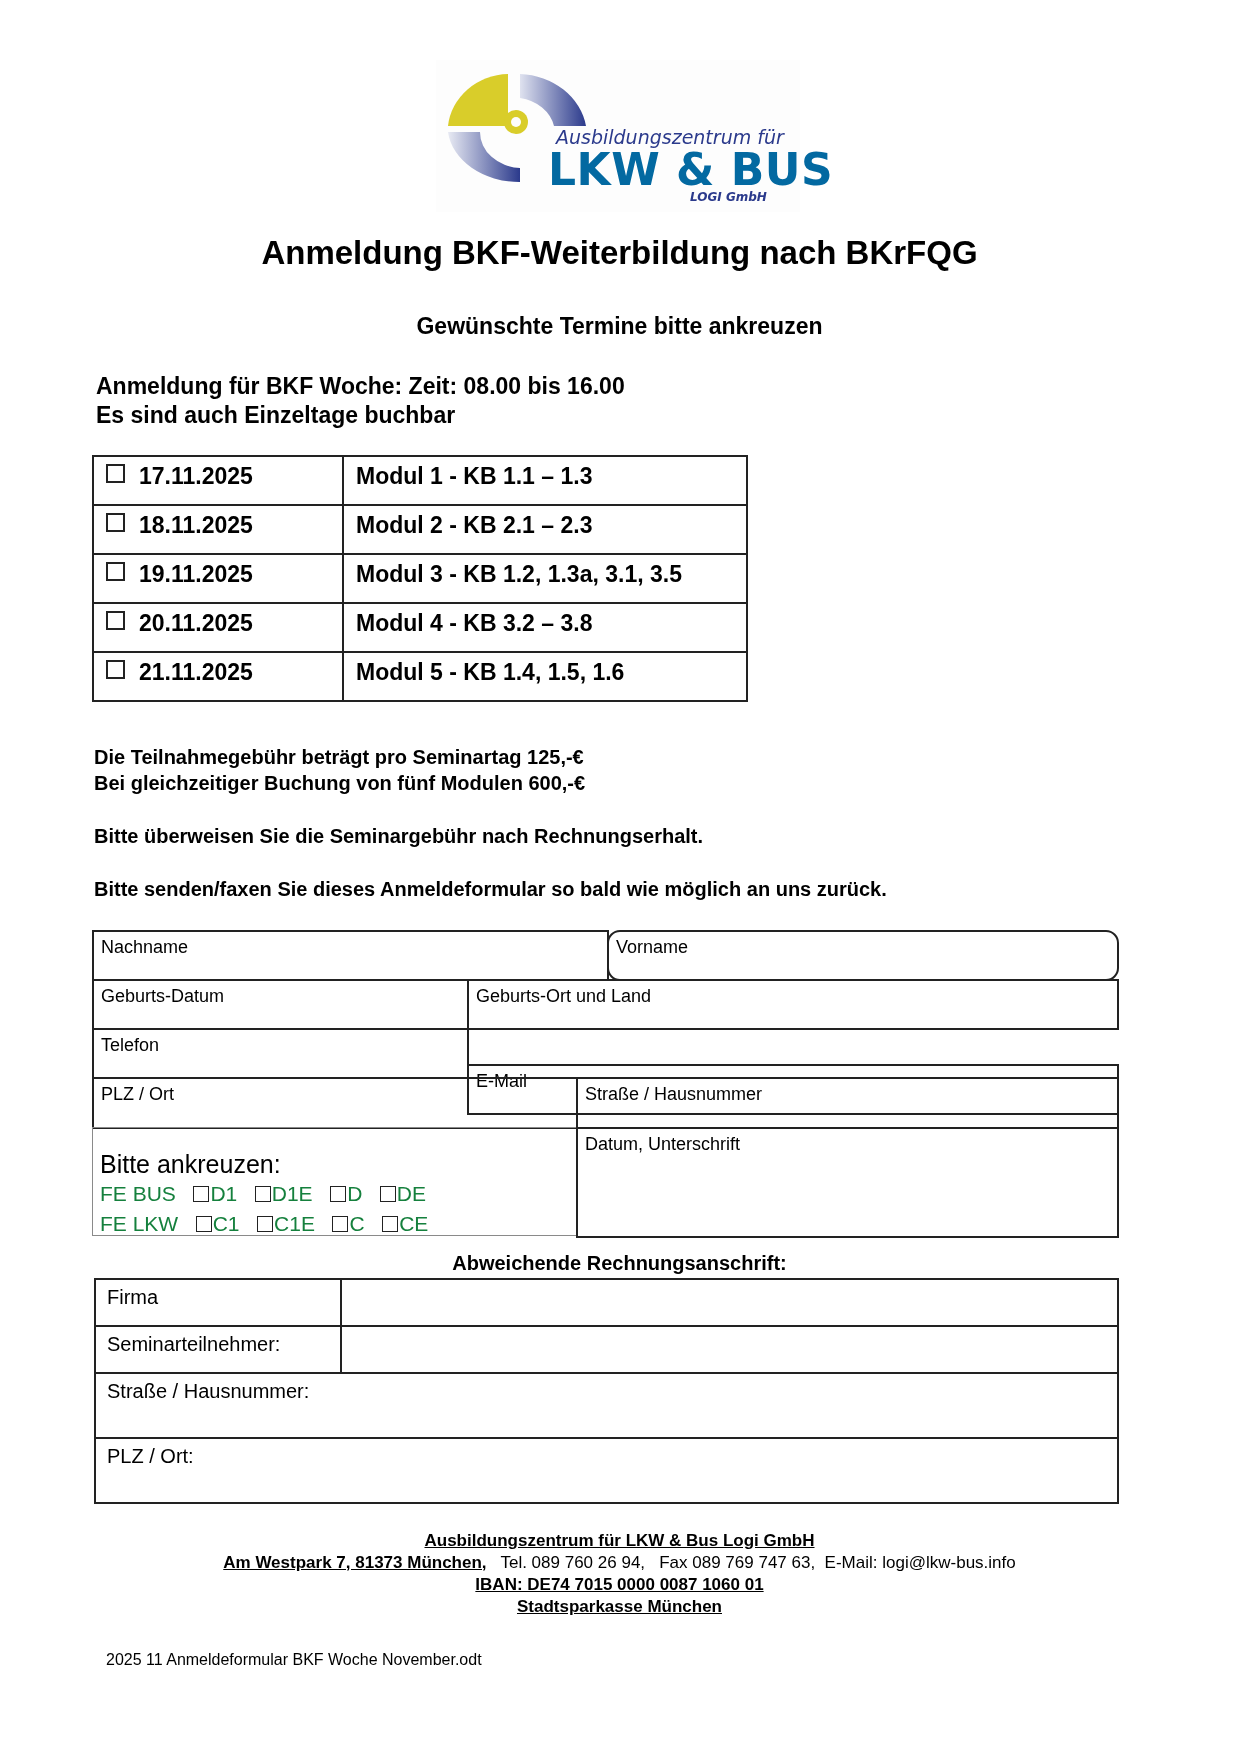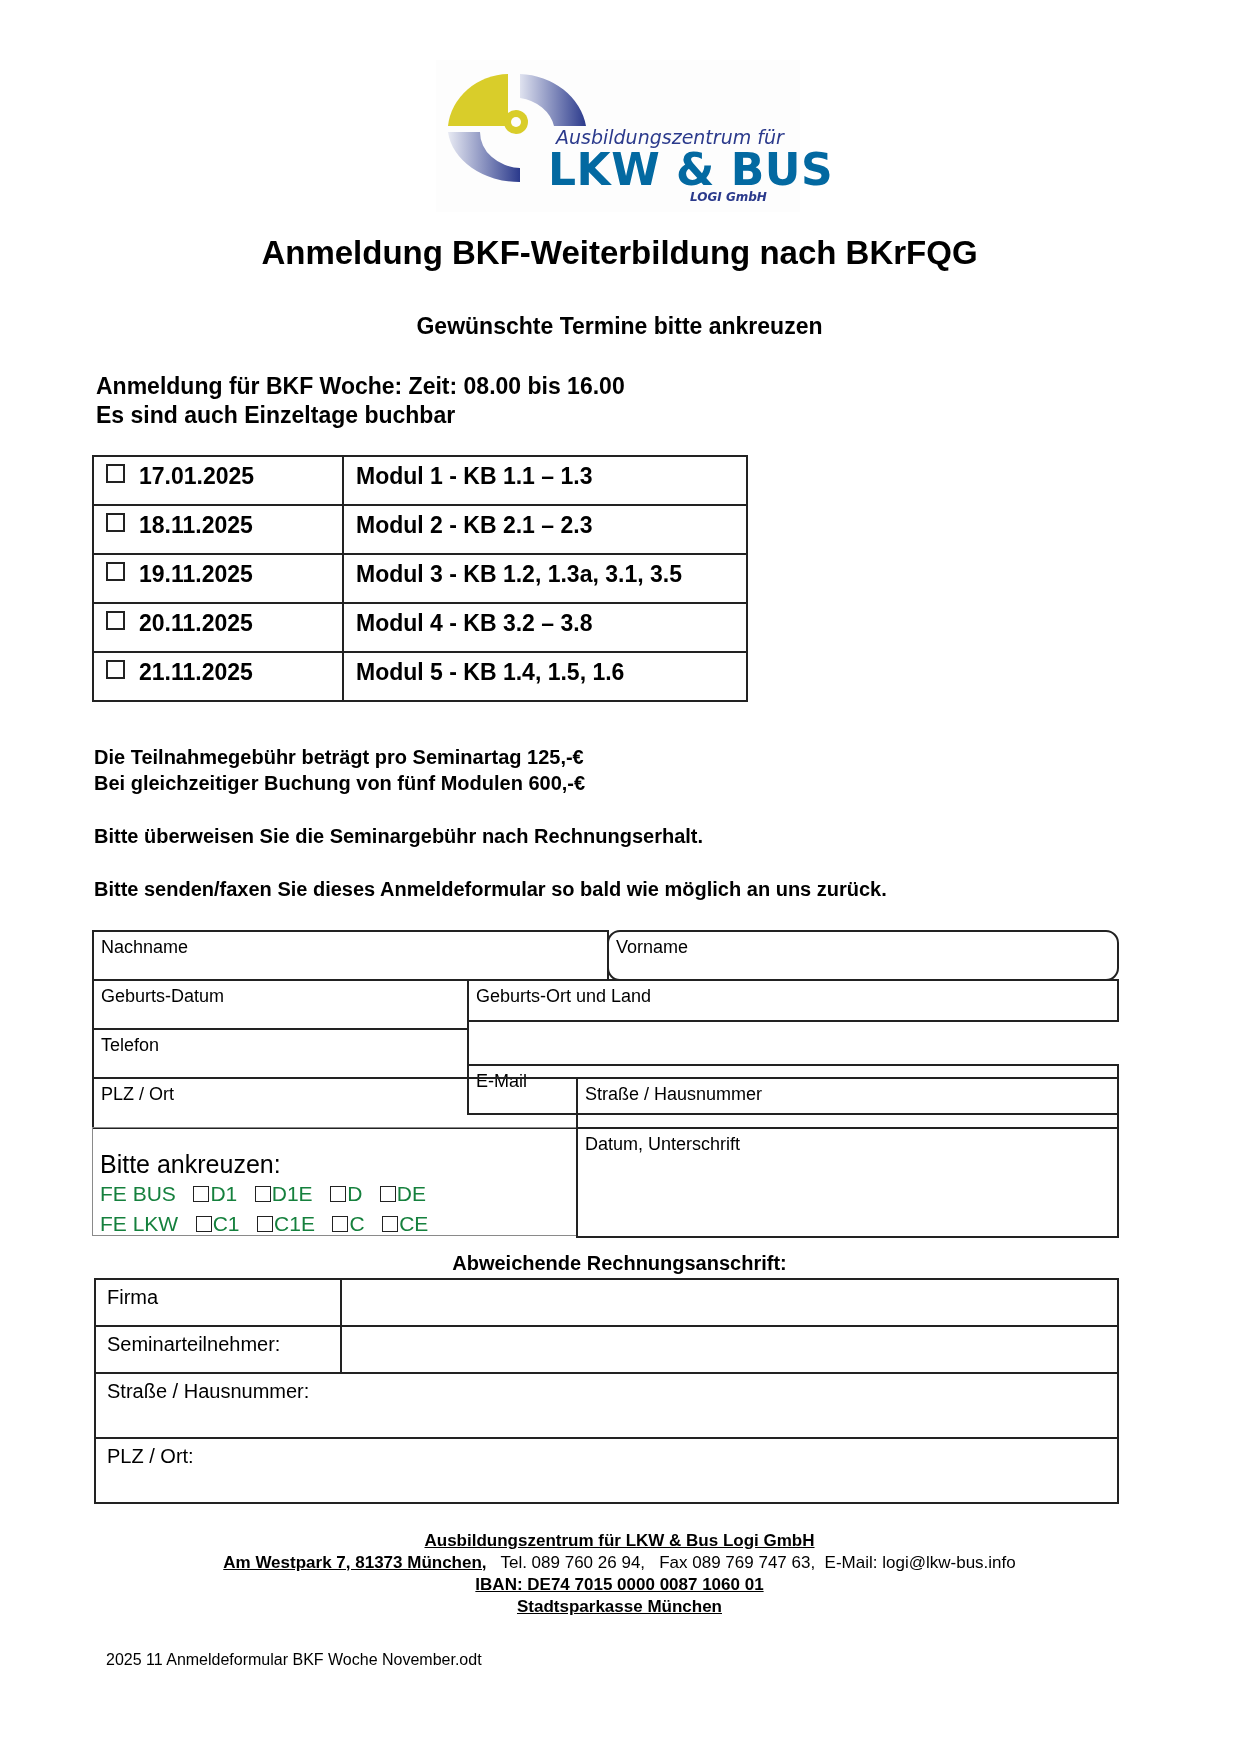--- a/index.html
+++ b/index.html
@@ -65,21 +65,21 @@
 <div class="abs title">Anmeldung BKF-Weiterbildung nach BKrFQG</div>
 <div class="abs subtitle">Gewünschte Termine bitte ankreuzen</div>
 <div class="abs intro">
   <div>Anmeldung für BKF Woche: Zeit: 08.00 bis 16.00</div>
   <div>Es sind auch Einzeltage buchbar</div>
 </div>
 
 <table class="dates">
   <tbody>
       <tr>
-    <td class="c1"><span class="cb"></span><span>17.01.2025</span></td>
+    <td class="c1"><span class="cb"></span><span>17.11.2025</span></td>
     <td>Modul 1 - KB 1.1 – 1.3</td>
   </tr>
   <tr>
     <td class="c1"><span class="cb"></span><span>18.11.2025</span></td>
     <td>Modul 2 - KB 2.1 – 2.3</td>
   </tr>
   <tr>
     <td class="c1"><span class="cb"></span><span>19.11.2025</span></td>
     <td>Modul 3 - KB 1.2, 1.3a, 3.1, 3.5</td>
   </tr>
@@ -98,21 +98,21 @@
   <div>Die Teilnahmegebühr beträgt pro Seminartag 125,-€</div>
   <div>Bei gleichzeitiger Buchung von fünf Modulen 600,-€</div>
 </div>
 <div class="abs p1">Bitte überweisen Sie die Seminargebühr nach Rechnungserhalt.</div>
 <div class="abs p2">Bitte senden/faxen Sie dieses Anmeldeformular so bald wie möglich an uns zurück.</div>
 
 <div class="cell bk" style="left:92px; top:930px; width:517px; height:51px;"><span class="lbl">Nachname</span></div>
 <div class="cell bk" style="left:607px; top:930px; width:512px; height:51px;border-radius:13px;"><span class="lbl">Vorname</span></div>
 
 <div class="cell bk" style="left:92px; top:979px; width:377px; height:51px;"><span class="lbl">Geburts-Datum</span></div>
-<div class="cell bk" style="left:467px; top:979px; width:652px; height:43px;"><span class="lbl">Geburts-Ort und Land</span></div>
+<div class="cell bk" style="left:467px; top:979px; width:652px; height:51px;"><span class="lbl">Geburts-Ort und Land</span></div>
 
 <div class="cell bk" style="left:92px; top:1028px; width:377px; height:51px;"><span class="lbl">Telefon</span></div>
 <div class="cell bk" style="left:467px; top:1028px; width:652px; height:51px;margin-top:36px;"><span class="lbl">E-Mail</span></div>
 
 <div class="cell bk" style="left:92px; top:1077px; width:486px; height:52px;"><span class="lbl">PLZ / Ort</span></div>
 <div class="cell bk" style="left:576px; top:1077px; width:543px; height:52px;"><span class="lbl">Straße / Hausnummer</span></div>
 
 <div class="cell lic" style="left:92px; top:1127px; width:486px; height:109px; padding-top:2px;">
   <div class="head">Bitte ankreuzen:</div>
   <div class="row"><span>FE BUS</span>   <span><span class="mcb"></span><span>D1</span></span>   <span><span class="mcb"></span><span>D1E</span></span>   <span><span class="mcb"></span><span>D</span></span>   <span><span class="mcb"></span><span>DE</span></span></div>

